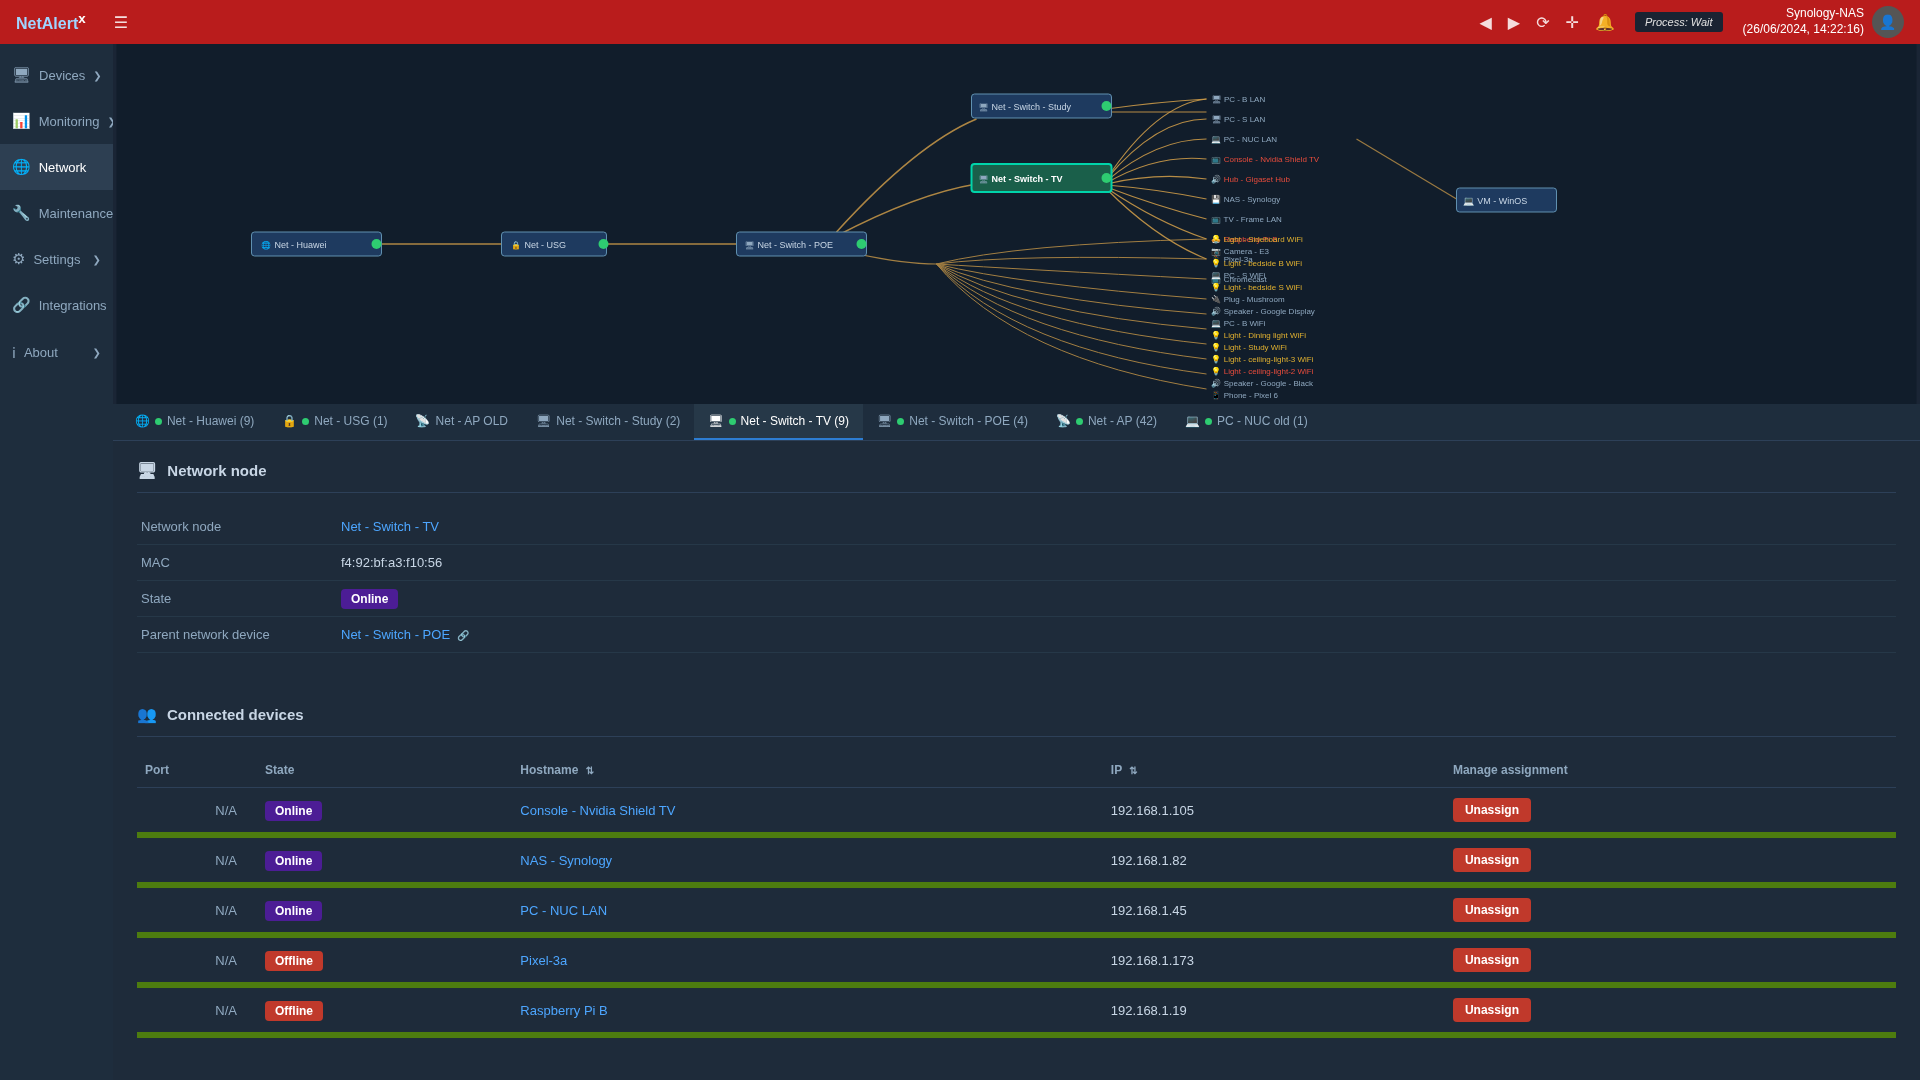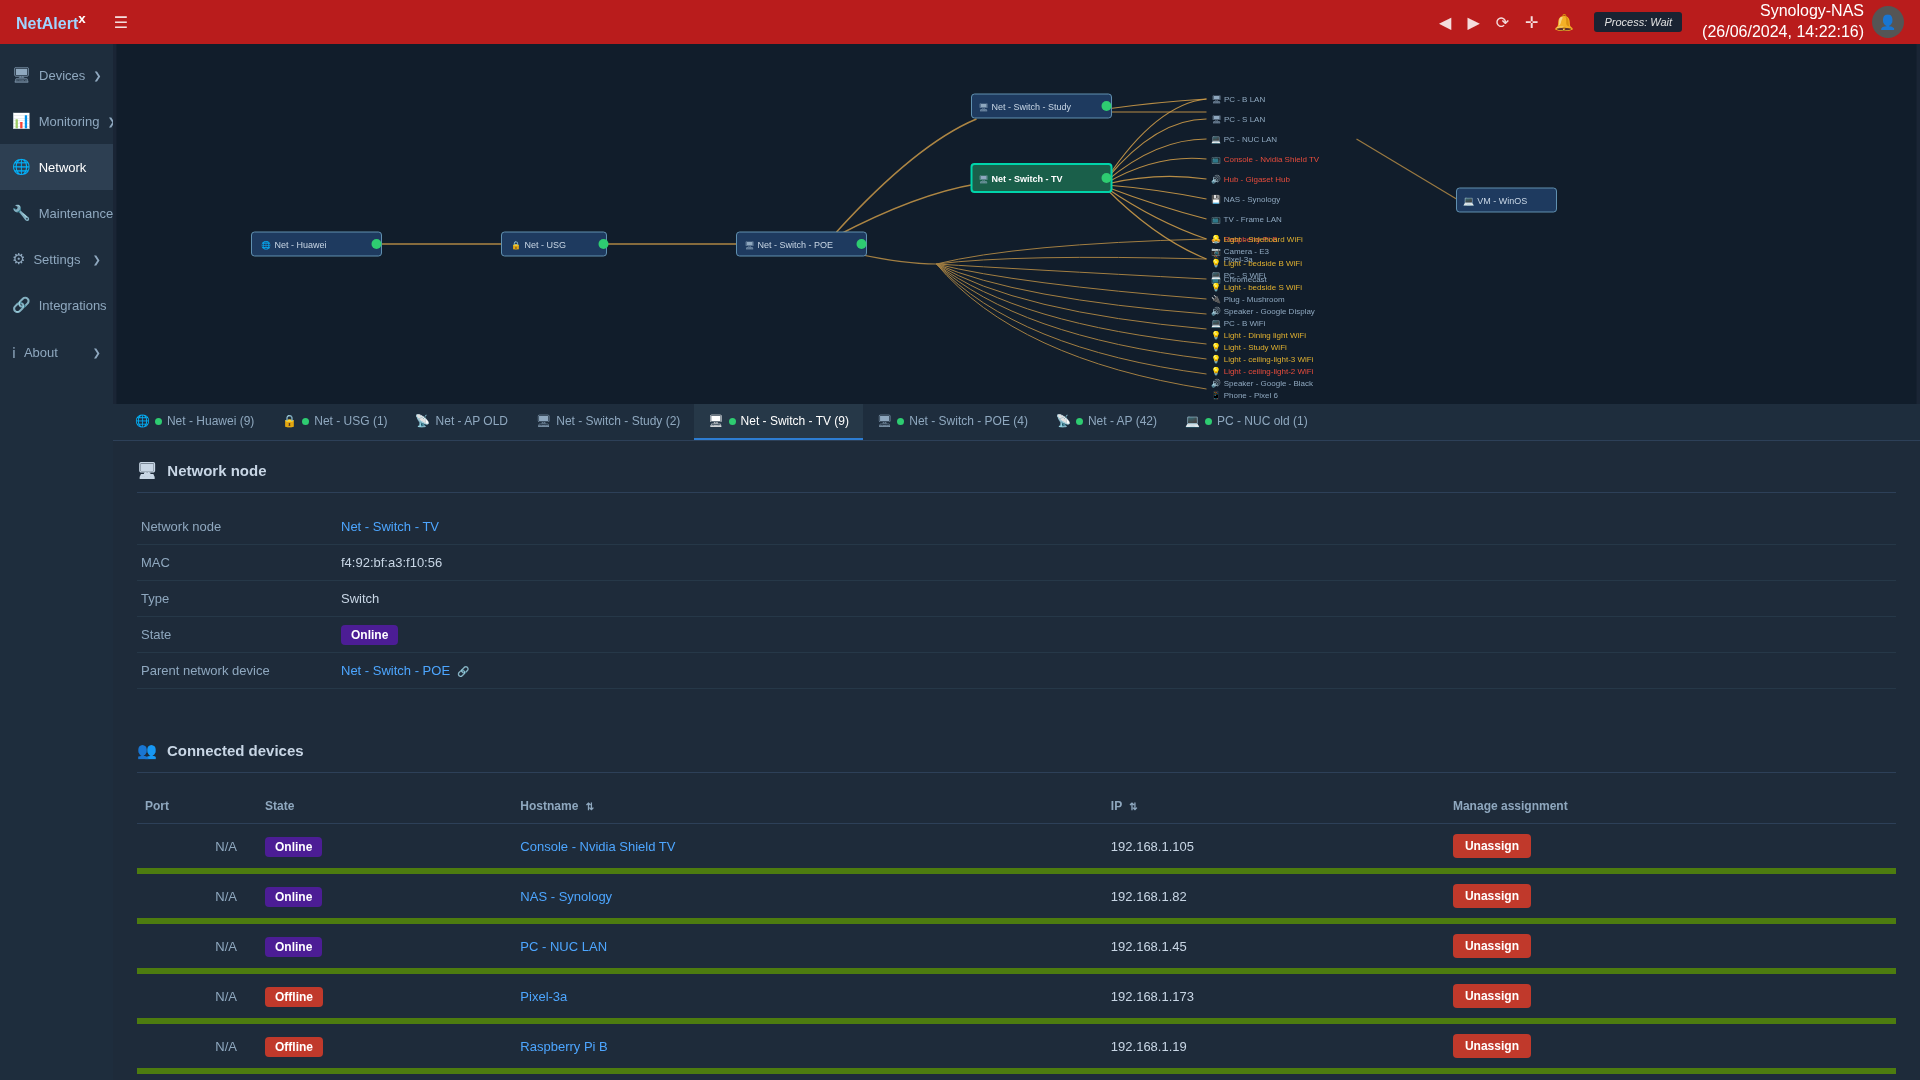--- a/index.html
+++ b/index.html
@@ -8,21 +8,21 @@
     
     .topbar { background: #b91c1c; display: flex; align-items: center; height: 44px; padding: 0 16px; flex-shrink: 0; }
     .topbar-logo { color: #fff; font-weight: 700; font-size: 16px; margin-right: 24px; }
     .topbar-logo span { color: #a0d4ff; }
     .topbar-hamburger { color: #fff; font-size: 18px; cursor: pointer; }
     .topbar-spacer { flex: 1; }
     .topbar-actions { display: flex; align-items: center; gap: 8px; }
     .topbar-icon-btn { color: #fff; background: none; border: none; cursor: pointer; font-size: 16px; padding: 4px; opacity: 0.85; }
     .topbar-status { background: #1a2332; color: #e0e0e0; font-size: 11px; padding: 4px 10px; border-radius: 3px; margin-left: 8px; font-style: italic; }
     .topbar-user { display: flex; align-items: center; gap: 8px; margin-left: 12px; }
-    .topbar-username { color: #fff; font-size: 16px; text-align: right; line-height: 1.3; }
+    .topbar-username { color: #fff; font-size: 12px; text-align: right; line-height: 1.3; }
     .topbar-avatar { width: 32px; height: 32px; border-radius: 50%; background: #555; display: flex; align-items: center; justify-content: center; color: #fff; font-size: 14px; }
 
     
     .main-layout { display: flex; flex: 1; overflow: hidden; }
 
     
     .sidebar { width: 113px; background: #1e2d3d; display: flex; flex-direction: column; padding: 8px 0; flex-shrink: 0; }
     .sidebar-item { display: flex; align-items: center; padding: 14px 12px; cursor: pointer; color: #8fa8bf; gap: 8px; font-size: 13px; white-space: nowrap; }
     .sidebar-item.active { background: #2d3f52; color: #fff; }
     .sidebar-item .icon { font-size: 15px; flex-shrink: 0; }
@@ -290,24 +290,20 @@
 
       <table class="info-table">
         <tbody>
             <tr>
           <td>Network node</td>
           <td><a class="link-blue">Net - Switch - TV</a></td>
         </tr>
         <tr>
           <td>MAC</td>
           <td>f4:92:bf:a3:f10:56</td>
-        </tr>
-        <tr>
-          <td>Type</td>
-          <td>Switch</td>
         </tr>
         <tr>
           <td>State</td>
           <td><span class="badge-online">Online</span></td>
         </tr>
         <tr>
           <td>Parent network device</td>
           <td>
             <a class="link-blue">Net - Switch - POE</a>
             <span class="external-link">🔗</span>

